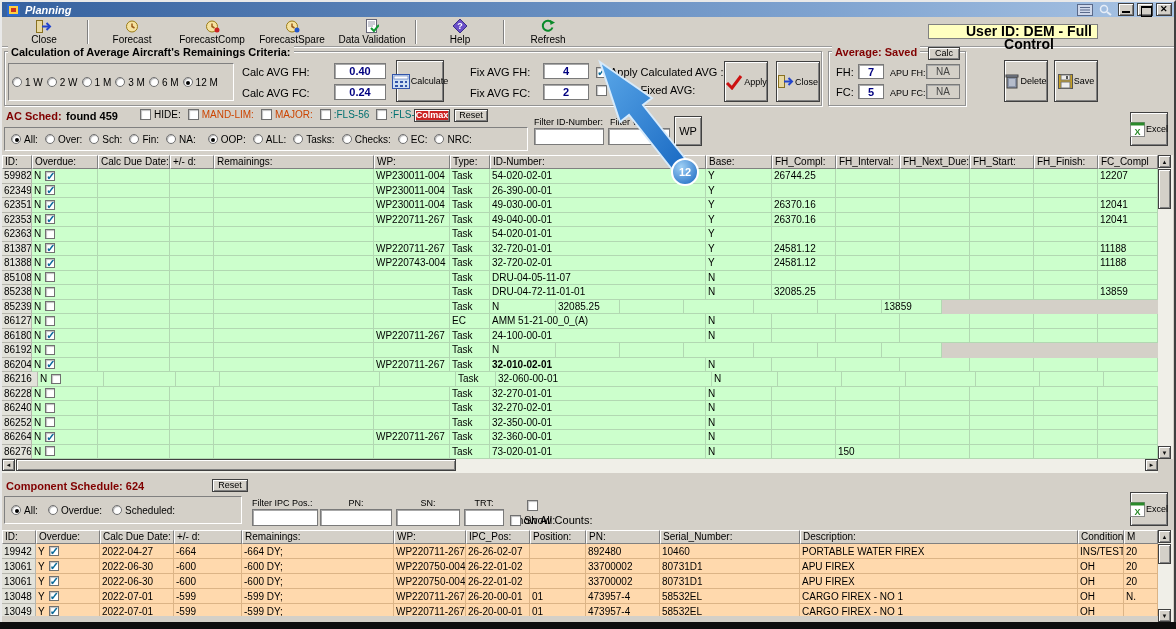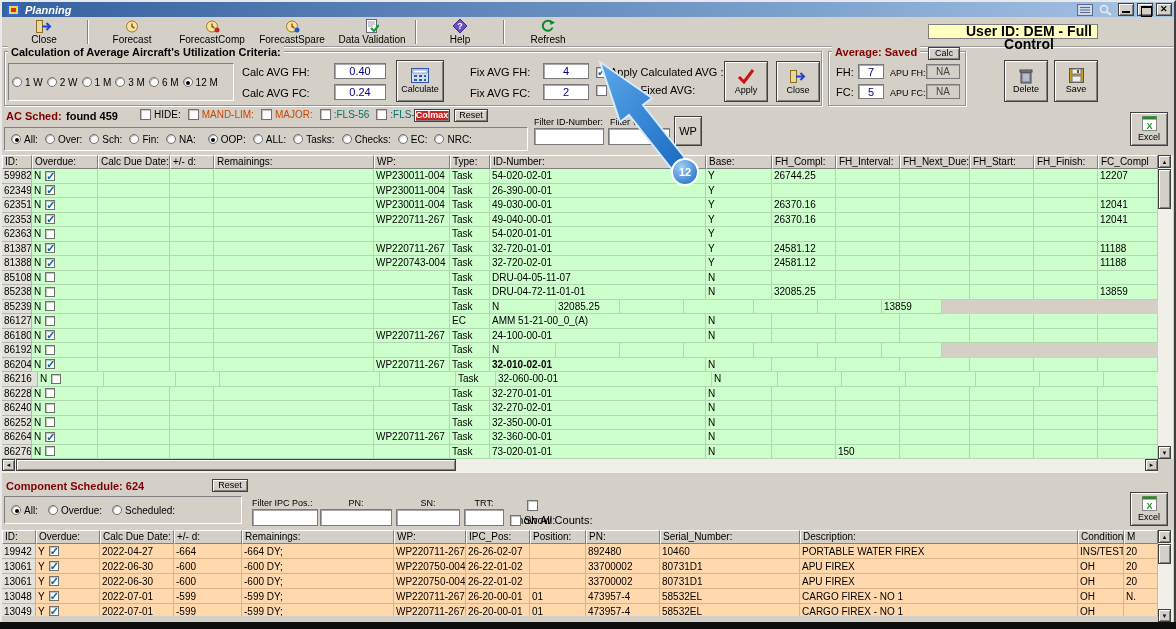--- a/index.html
+++ b/index.html
@@ -28,25 +28,25 @@
 .userbadge{position:absolute;left:926px;top:7px;width:170px;height:15px;background:#ffffc0;border:1px solid #808080;font-weight:bold;text-align:center;font-size:14px;line-height:13px;padding-left:32px;}
 
 
 .lbl{position:absolute;font-size:11px;white-space:nowrap;}
 .lbl9{position:absolute;font-size:9px;white-space:nowrap;}
 .sect{position:absolute;font-weight:bold;font-size:11px;white-space:nowrap;}
 .maroon{color:#800000;}
 .gbox{position:absolute;border:1px solid #929292;box-shadow:inset 1px 1px 0 #fff,1px 1px 0 #fff;}
 .gtitle{position:absolute;background:#d4d0c8;padding:0 3px;font-weight:bold;font-size:11px;z-index:2;white-space:nowrap;}
 .sunk{position:absolute;background:#d4d0c8;border-top:1px solid #808080;border-left:1px solid #808080;border-bottom:1px solid #fff;border-right:1px solid #fff;}
-.fld{position:absolute;background:#fff;border:1px solid #7a7a7a;box-shadow:inset 1px 1px 0 #a8a8a8;color:#000080;font-weight:normal;font-size:11px;text-align:center;display:flex;align-items:center;justify-content:center;}
+.fld{position:absolute;background:#fff;border:1px solid #7a7a7a;box-shadow:inset 1px 1px 0 #a8a8a8;color:#000080;font-weight:bold;font-size:11px;text-align:center;display:flex;align-items:center;justify-content:center;}
 .fldna{position:absolute;background:#d4d0c8;border:1px solid #7a7a7a;box-shadow:inset 1px 1px 0 #a8a8a8;color:#444;font-size:10px;text-align:center;display:flex;align-items:center;justify-content:center;}
 .inp{position:absolute;background:#fff;border:1px solid #7a7a7a;box-shadow:inset 1px 1px 0 #a8a8a8;font-size:11px;padding:0 2px;outline:none;}
 .b3{position:absolute;background:#d4d0c8;border:1px solid #404040;box-shadow:inset 1px 1px 0 #fff,inset -1px -1px 0 #808080;font-size:11px;text-align:center;cursor:default;}
-.vbtn{display:flex;flex-direction:column;align-items:center;justify-content:center;gap:1px;}
+.vbtn{display:flex;align-items:center;justify-content:center;gap:1px;}
 .blbl{font-size:9px;}.blbl9{font-size:9px;}
 .bsm{font-size:9px;line-height:11px;}
 .redbtn{background:#cc2222;color:#fff;font-weight:bold;}
 .opt{display:inline-flex;align-items:center;gap:3px;}
 .optA{position:absolute;display:inline-flex;align-items:center;gap:3px;}
 .optlbl{font-size:11px;white-space:nowrap;}
 .radio{width:10px;height:10px;border-radius:50%;background:#fff;border:1px solid #707070;box-shadow:inset 1px 1px 1px rgba(0,0,0,.3);position:relative;flex:none;display:inline-block;}
 .radio.on::after{content:"";position:absolute;left:2.5px;top:2.5px;width:4px;height:4px;border-radius:50%;background:#000;}
 .cb{width:11px;height:11px;background:#fff;border:1px solid #707070;box-shadow:inset 1px 1px 1px rgba(0,0,0,.25);position:relative;flex:none;display:inline-block;}
 .cb.on::after{content:"✓";position:absolute;left:0;top:-2px;font-size:11px;font-weight:bold;color:#0a6a9a;}
@@ -176,21 +176,21 @@
             <polygon points="9,1 14,3.5 9.5,6" fill="#0a8a2a"></polygon>
           </svg>
         </span>
         <span class="tlbl">Refresh</span>
       </div>
     </div>
   <div class="userbadge">User ID: DEM - Full Control</div>
 </div>
 
 <div class="gbox" style="left:4px;top:51px;width:818px;height:55px;"></div>
-<span class="gtitle" style="left:8px;top:46px;">Calculation of Average Aircraft's Utilization Criteria:</span>
+<span class="gtitle" style="left:8px;top:46px;">Calculation of Average Aircraft's Remainings Criteria:</span>
 <div class="sunk" id="periodRadios" style="left:8px;top:63px;width:226px;height:38px;display:flex;align-items:center;gap:4px;padding:0 3px;">
     <span class="opt">
       <span class="radio"></span>
       <span class="optlbl">1 W</span>
     </span>
     <span class="opt">
       <span class="radio"></span>
       <span class="optlbl">2 W</span>
     </span>
     <span class="opt">

